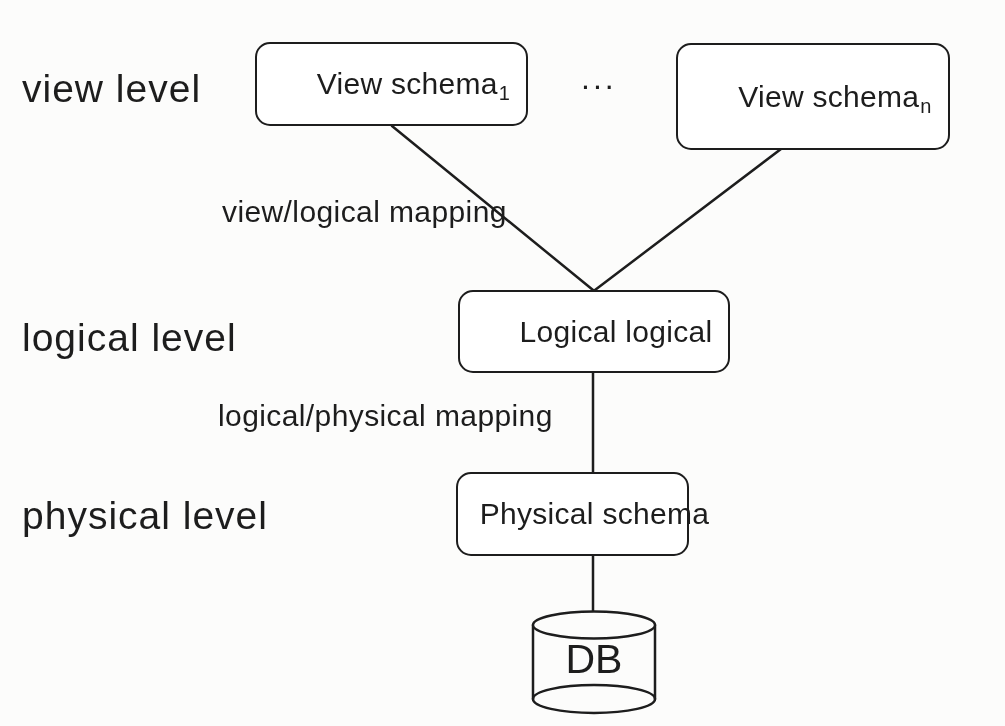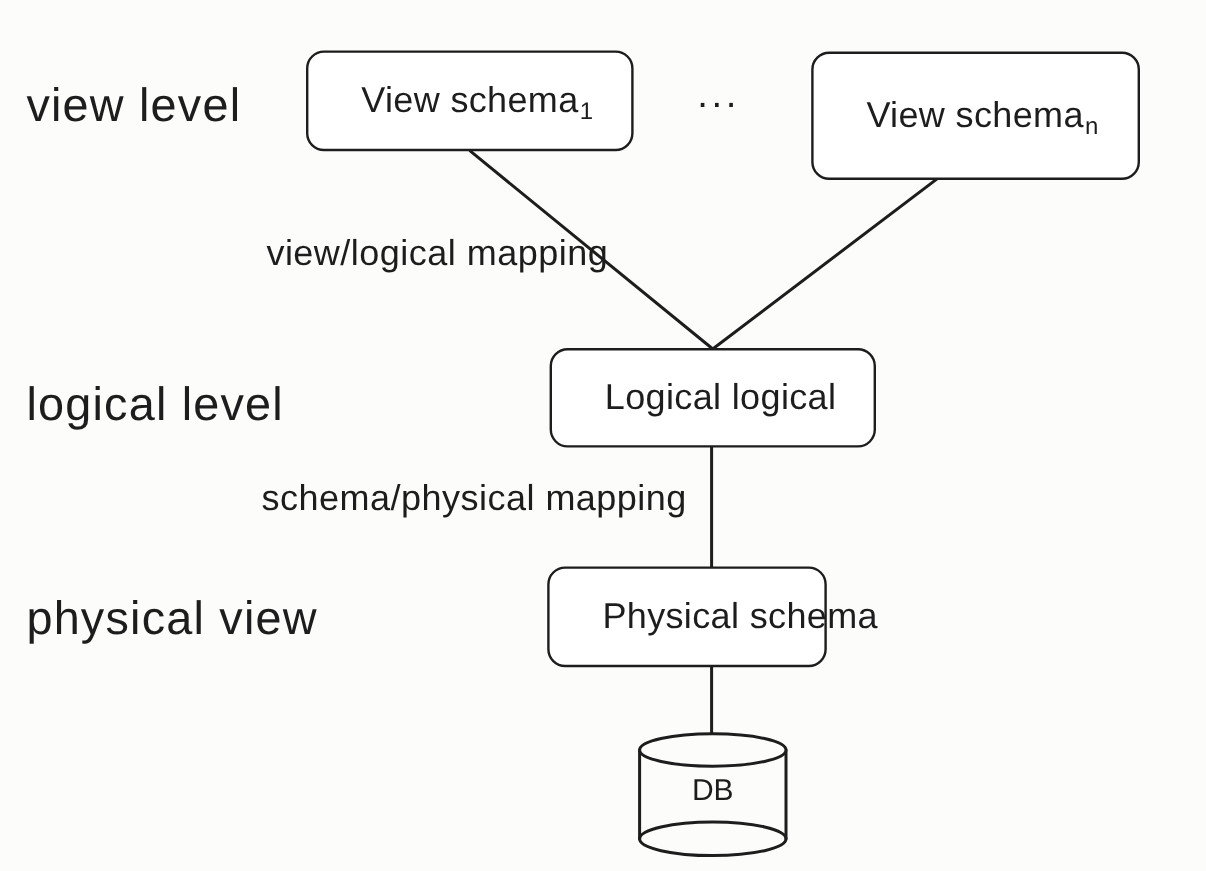--- a/index.html
+++ b/index.html
@@ -24,21 +24,21 @@
     height: 726px;
   }
   .schema-box {
     position: absolute;
     box-sizing: border-box;
     background: #ffffff;
     border: 2.6px solid #1d1d1d;
     border-radius: 15px;
     display: flex;
     align-items: center;
-    justify-content: flex-start;
+    justify-content: center;
     font-size: 30px;
     letter-spacing: 0.3px;
     white-space: nowrap;
     padding-left: 44px;
   }
   .schema-box sub {
     font-size: 20px;
     line-height: 0;
     vertical-align: -6px;
     margin-left: 1px;
@@ -76,21 +76,21 @@
     font-size: 32px;
     letter-spacing: 3px;
     line-height: 32px;
   }
   #db-label {
     position: absolute;
     left: 534px;
     top: 644px;
     width: 120px;
     text-align: center;
-    font-size: 25px;
+    font-size: 41px;
     line-height: 31px;
   }
 </style>
 </head>
 <body>
 
 <div id="figure">
 
   <svg id="connector-svg" viewBox="0 0 1005 726" xmlns="http://www.w3.org/2000/svg" fill="none" stroke="#1d1d1d" stroke-width="2.5" stroke-linecap="round">
     <line x1="392" y1="126" x2="593" y2="290"></line>
@@ -100,39 +100,39 @@
     <g>
       <line x1="533" y1="625" x2="533" y2="699"></line>
       <line x1="655" y1="625" x2="655" y2="699"></line>
       <ellipse cx="594" cy="699" rx="61" ry="14"></ellipse>
       <ellipse cx="594" cy="625" rx="61" ry="13.5" fill="#fcfcfb"></ellipse>
     </g>
   </svg>
 
   <div class="level-label" id="label-view-level">view level</div>
   <div class="level-label" id="label-logical-level">logical level</div>
-  <div class="level-label" id="label-physical-level">physical view</div>
+  <div class="level-label" id="label-physical-level">physical level</div>
 
   <div class="schema-box" id="box-view-schema-1">
     <span><span>View schema</span><sub>1</sub></span>
   </div>
 
   <div id="ellipsis">...</div>
 
   <div class="schema-box" id="box-view-schema-n">
     <span><span>View schema</span><sub>n</sub></span>
   </div>
 
   <div class="mapping-label" id="label-view-logical-mapping">view/logical mapping</div>
 
   <div class="schema-box" id="box-logical-schema">
     <span>Logical logical</span>
   </div>
 
-  <div class="mapping-label" id="label-logical-physical-mapping">schema/physical mapping</div>
+  <div class="mapping-label" id="label-logical-physical-mapping">logical/physical mapping</div>
 
   <div class="schema-box" id="box-physical-schema">
     <span>Physical schema</span>
   </div>
 
   <div id="db-label">DB</div>
 
 </div>
 
 </body></html>

